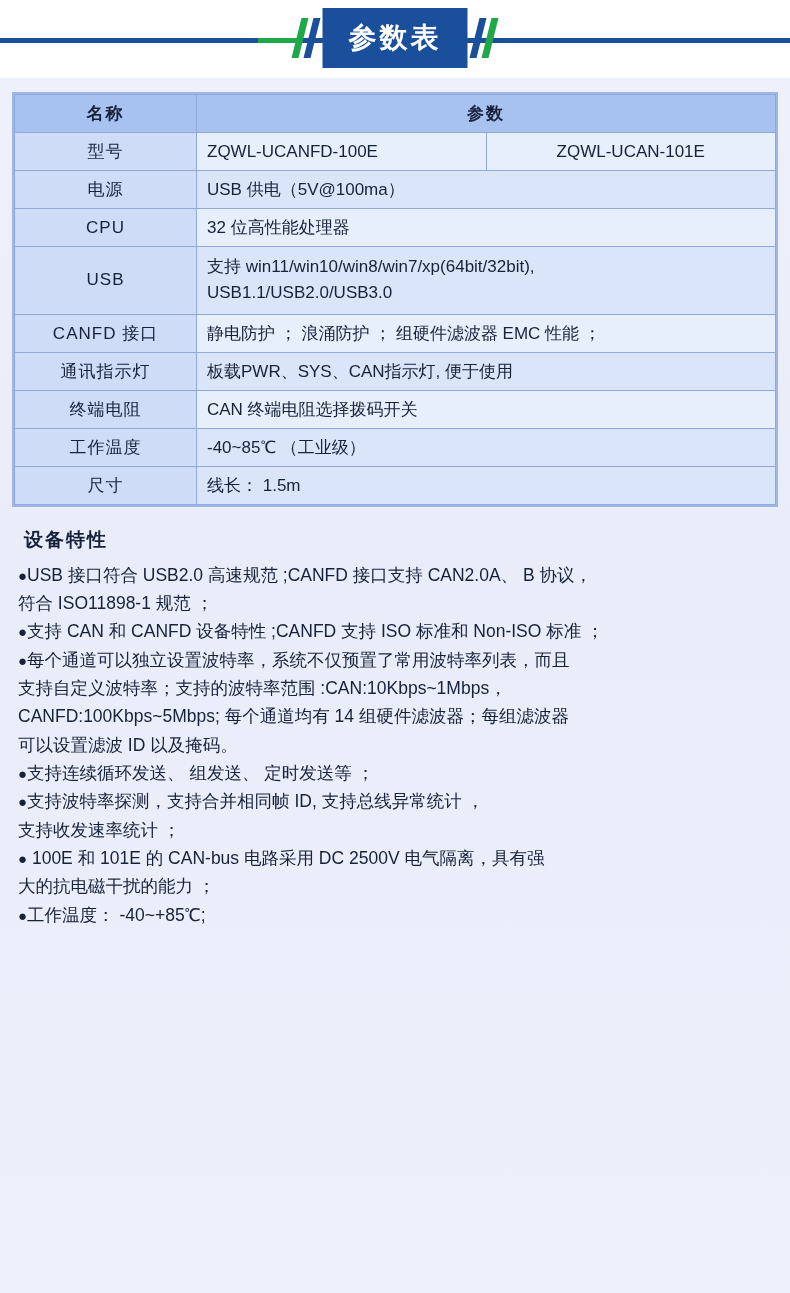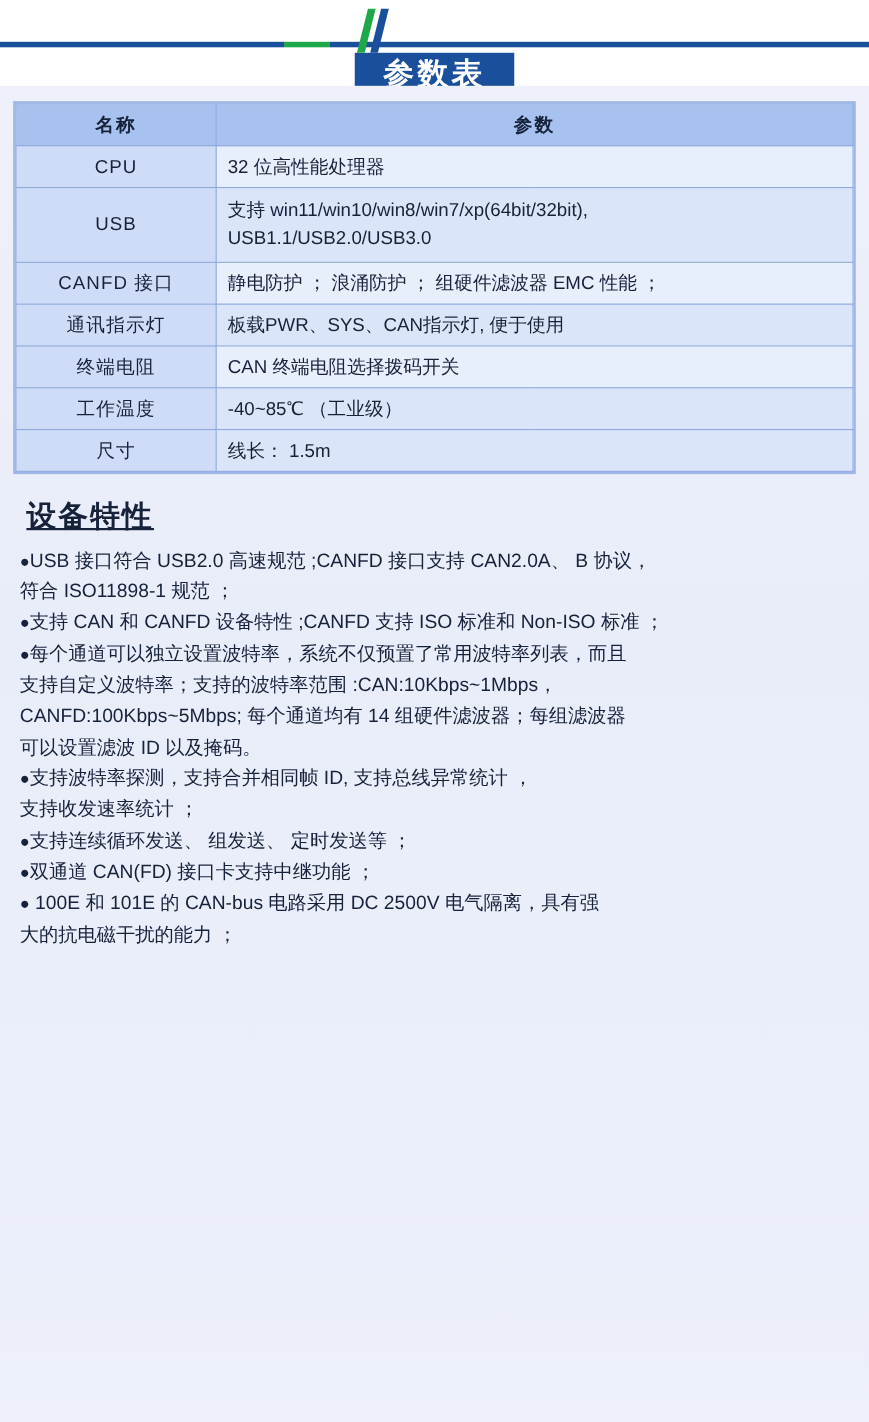--- a/index.html
+++ b/index.html
@@ -31,21 +31,20 @@
       #1a4f9c 300px);
   }
   .banner-center {
     position: absolute;
     left: 50%;
     top: 8px;
     transform: translateX(-50%);
     display: flex;
     align-items: stretch;
     height: 60px;
-    flex-direction: column;
   }
   .tick-group {
     display: flex;
     align-items: center;
     gap: 5px;
     padding: 0 7px;
   }
   .tick {
     width: 7px;
     height: 40px;
@@ -113,25 +112,24 @@
   .nowrap-pre { white-space: pre-line; line-height: 1.55; }
   .center { text-align: center; }
 
   
   .features {
     margin: 12px 0 0 0;
     padding: 4px 14px 0 18px;
   }
   .features h2 {
     margin: 4px 0 8px 6px;
-    font-size: 27px;
+    font-size: 19px;
     font-weight: bold;
     color: #16213a;
     letter-spacing: 2px;
-    text-decoration: underline;
   }
   .feat-line {
     font-size: 17.5px;
     color: #16213a;
     line-height: 1.62;
     white-space: pre-line;
   }
   .bullet { font-size: 15px; }
 </style>
 </head>
@@ -155,21 +153,30 @@
 <div class="page-body">
 
   <div class="table-wrap">
     <table class="spec">
       <tbody>
           <tr class="hdr">
         <td class="col-name">名称</td>
         <td colspan="2">参数</td>
       </tr>
 
-
+      <tr>
+        <td class="col-name">型号</td>
+        <td class="val">ZQWL-UCANFD-100E</td>
+        <td class="val center">ZQWL-UCAN-101E</td>
+      </tr>
+
+      <tr>
+        <td class="col-name">电源</td>
+        <td class="val alt red" colspan="2">USB 供电（5V@100ma）</td>
+      </tr>
 
       <tr>
         <td class="col-name">CPU</td>
         <td class="val" colspan="2">32 位高性能处理器</td>
       </tr>
 
       <tr>
         <td class="col-name">USB</td>
         <td class="val alt nowrap-pre" colspan="2">支持 win11/win10/win8/win7/xp(64bit/32bit),
  USB1.1/USB2.0/USB3.0</td>
@@ -207,21 +214,21 @@
   <div class="features">
     <h2>设备特性</h2>
 
     <div class="feat-line"><span class="bullet">●</span><span>USB 接口符合 USB2.0 高速规范 ;CANFD 接口支持 CAN2.0A、 B 协议，
 符合 ISO11898-1 规范 ；</span></div>
     <div class="feat-line"><span class="bullet">●</span><span>支持 CAN 和 CANFD 设备特性 ;CANFD 支持 ISO 标准和 Non-ISO 标准 ；</span></div>
     <div class="feat-line"><span class="bullet">●</span><span>每个通道可以独立设置波特率，系统不仅预置了常用波特率列表，而且
 支持自定义波特率；支持的波特率范围 :CAN:10Kbps~1Mbps，
 CANFD:100Kbps~5Mbps; 每个通道均有 14 组硬件滤波器；每组滤波器
 可以设置滤波 ID 以及掩码。</span></div>
+    <div class="feat-line"><span class="bullet">●</span><span>支持连续循环发送、 组发送、 定时发送等 ；</span></div>
     <div class="feat-line"><span class="bullet">●</span><span>支持波特率探测，支持合并相同帧 ID, 支持总线异常统计 ，
 支持收发速率统计 ；</span></div>
-    <div class="feat-line"><span class="bullet">●</span><span>支持连续循环发送、 组发送、 定时发送等 ；</span></div>
-    <div class="feat-line"><span class="bullet">●</span><span>双通道 CAN(FD) 接口卡支持中继功能 ；</span></div>
     <div class="feat-line"><span class="bullet">●</span><span> 100E 和 101E 的 CAN-bus 电路采用 DC 2500V 电气隔离，具有强
 大的抗电磁干扰的能力 ；</span></div>
+    <div class="feat-line"><span class="bullet">●</span><span>工作温度： -40~+85℃;</span></div>
   </div>
 
 </div>
 
 </body></html>

